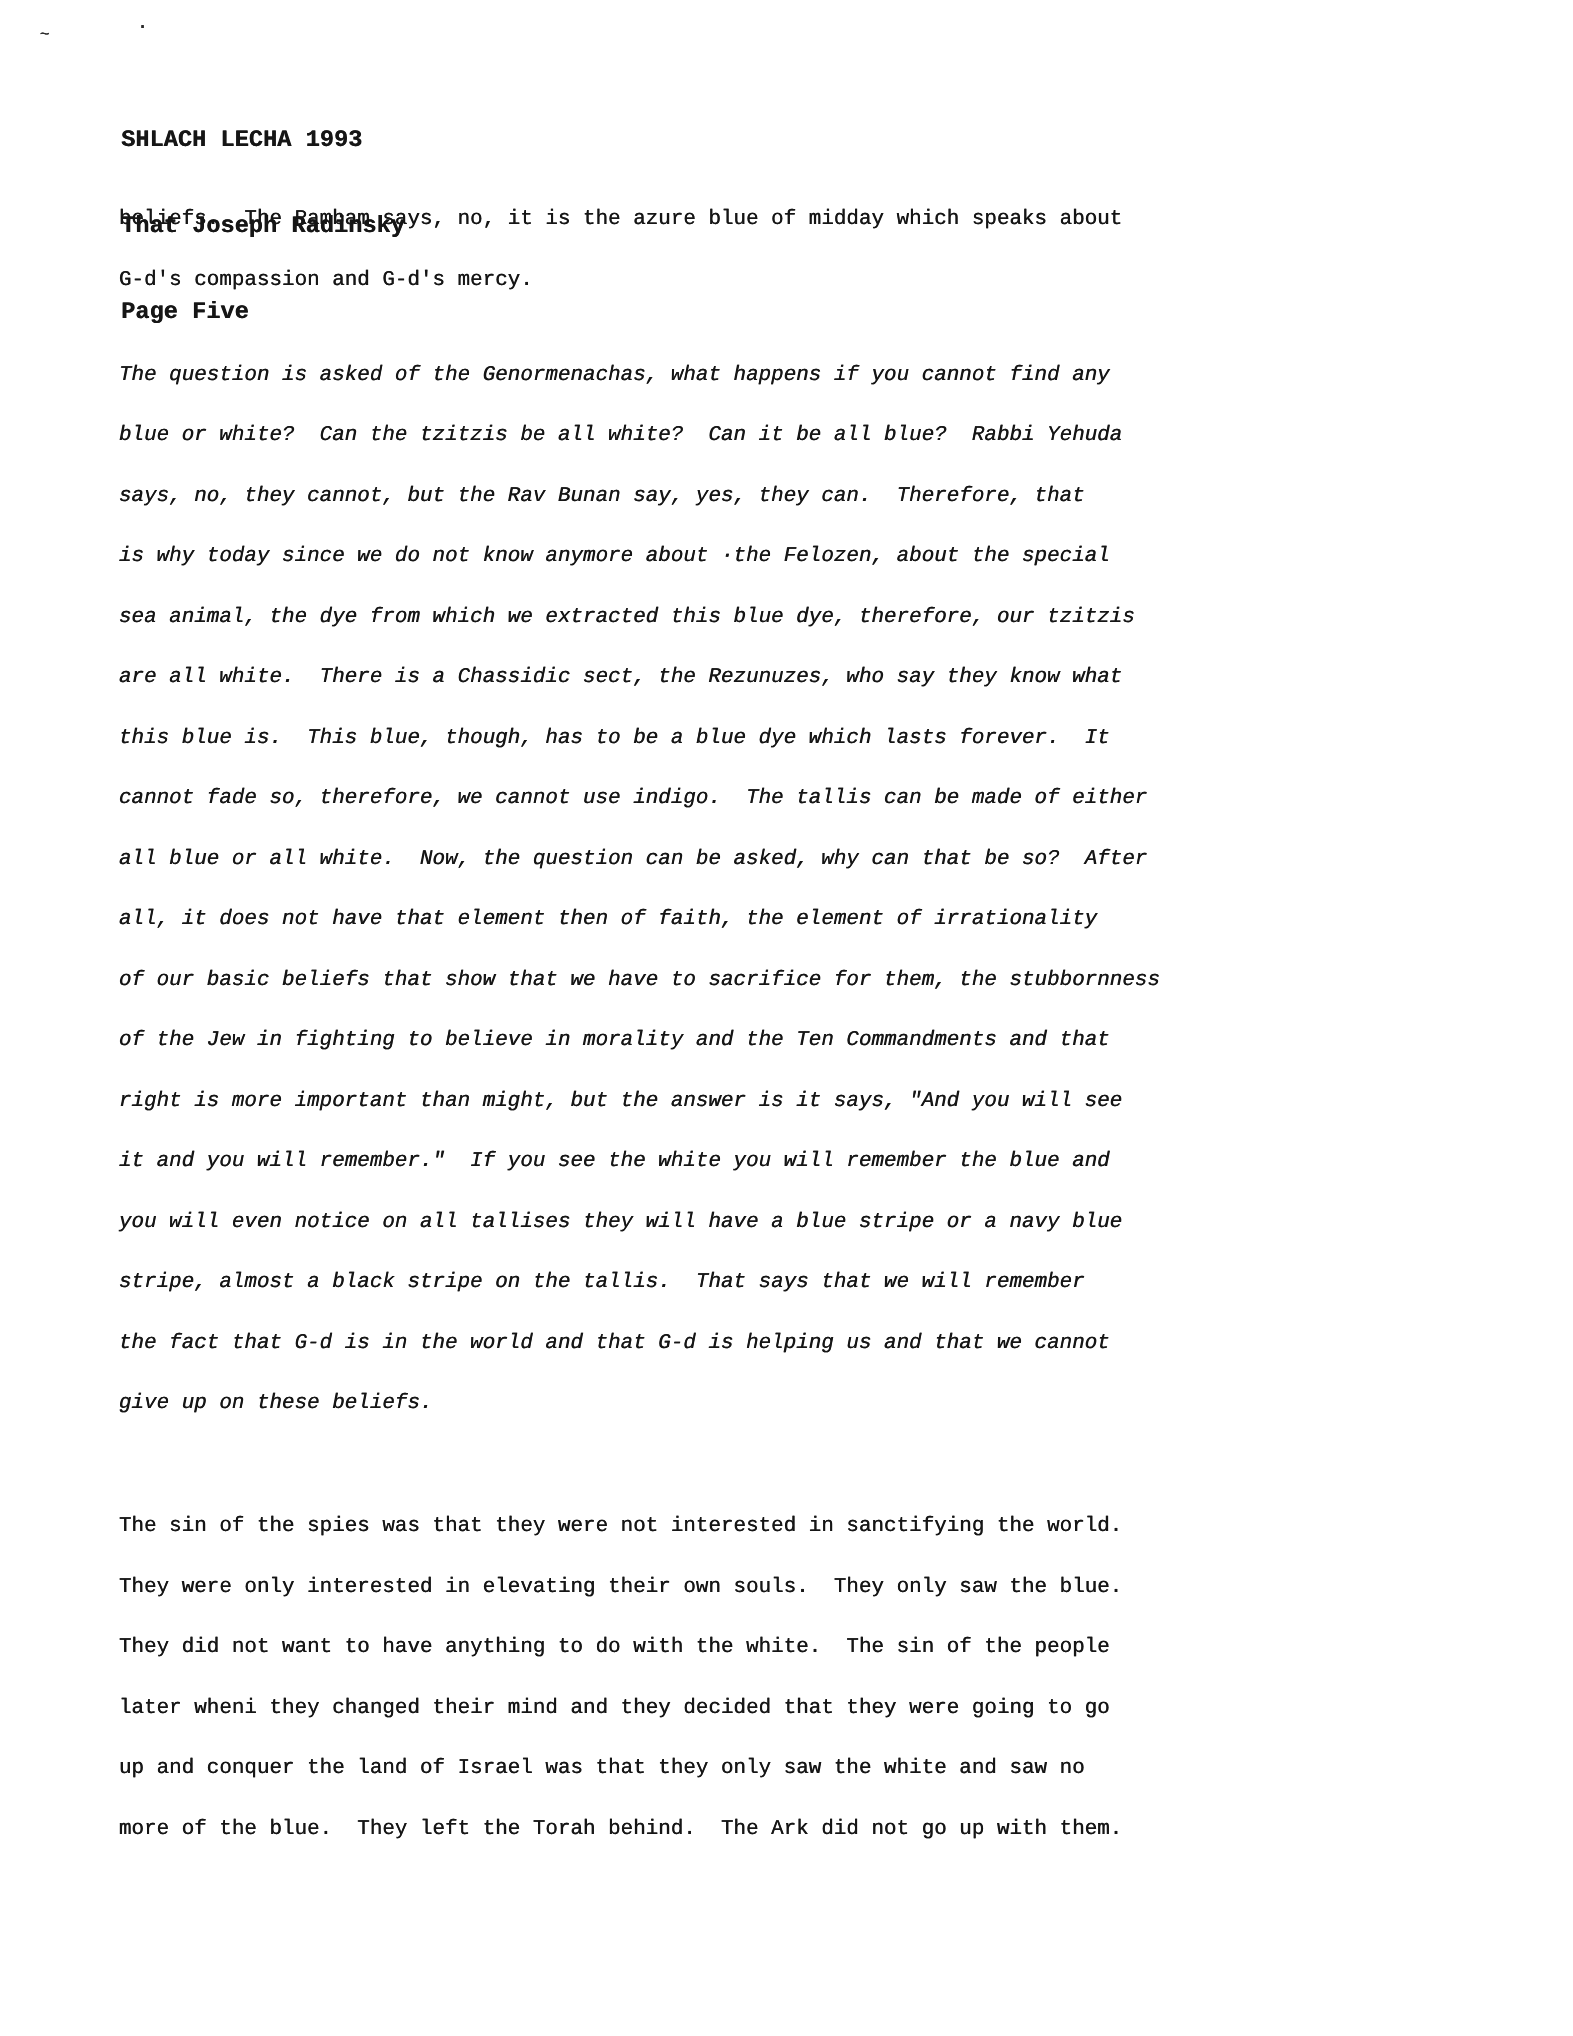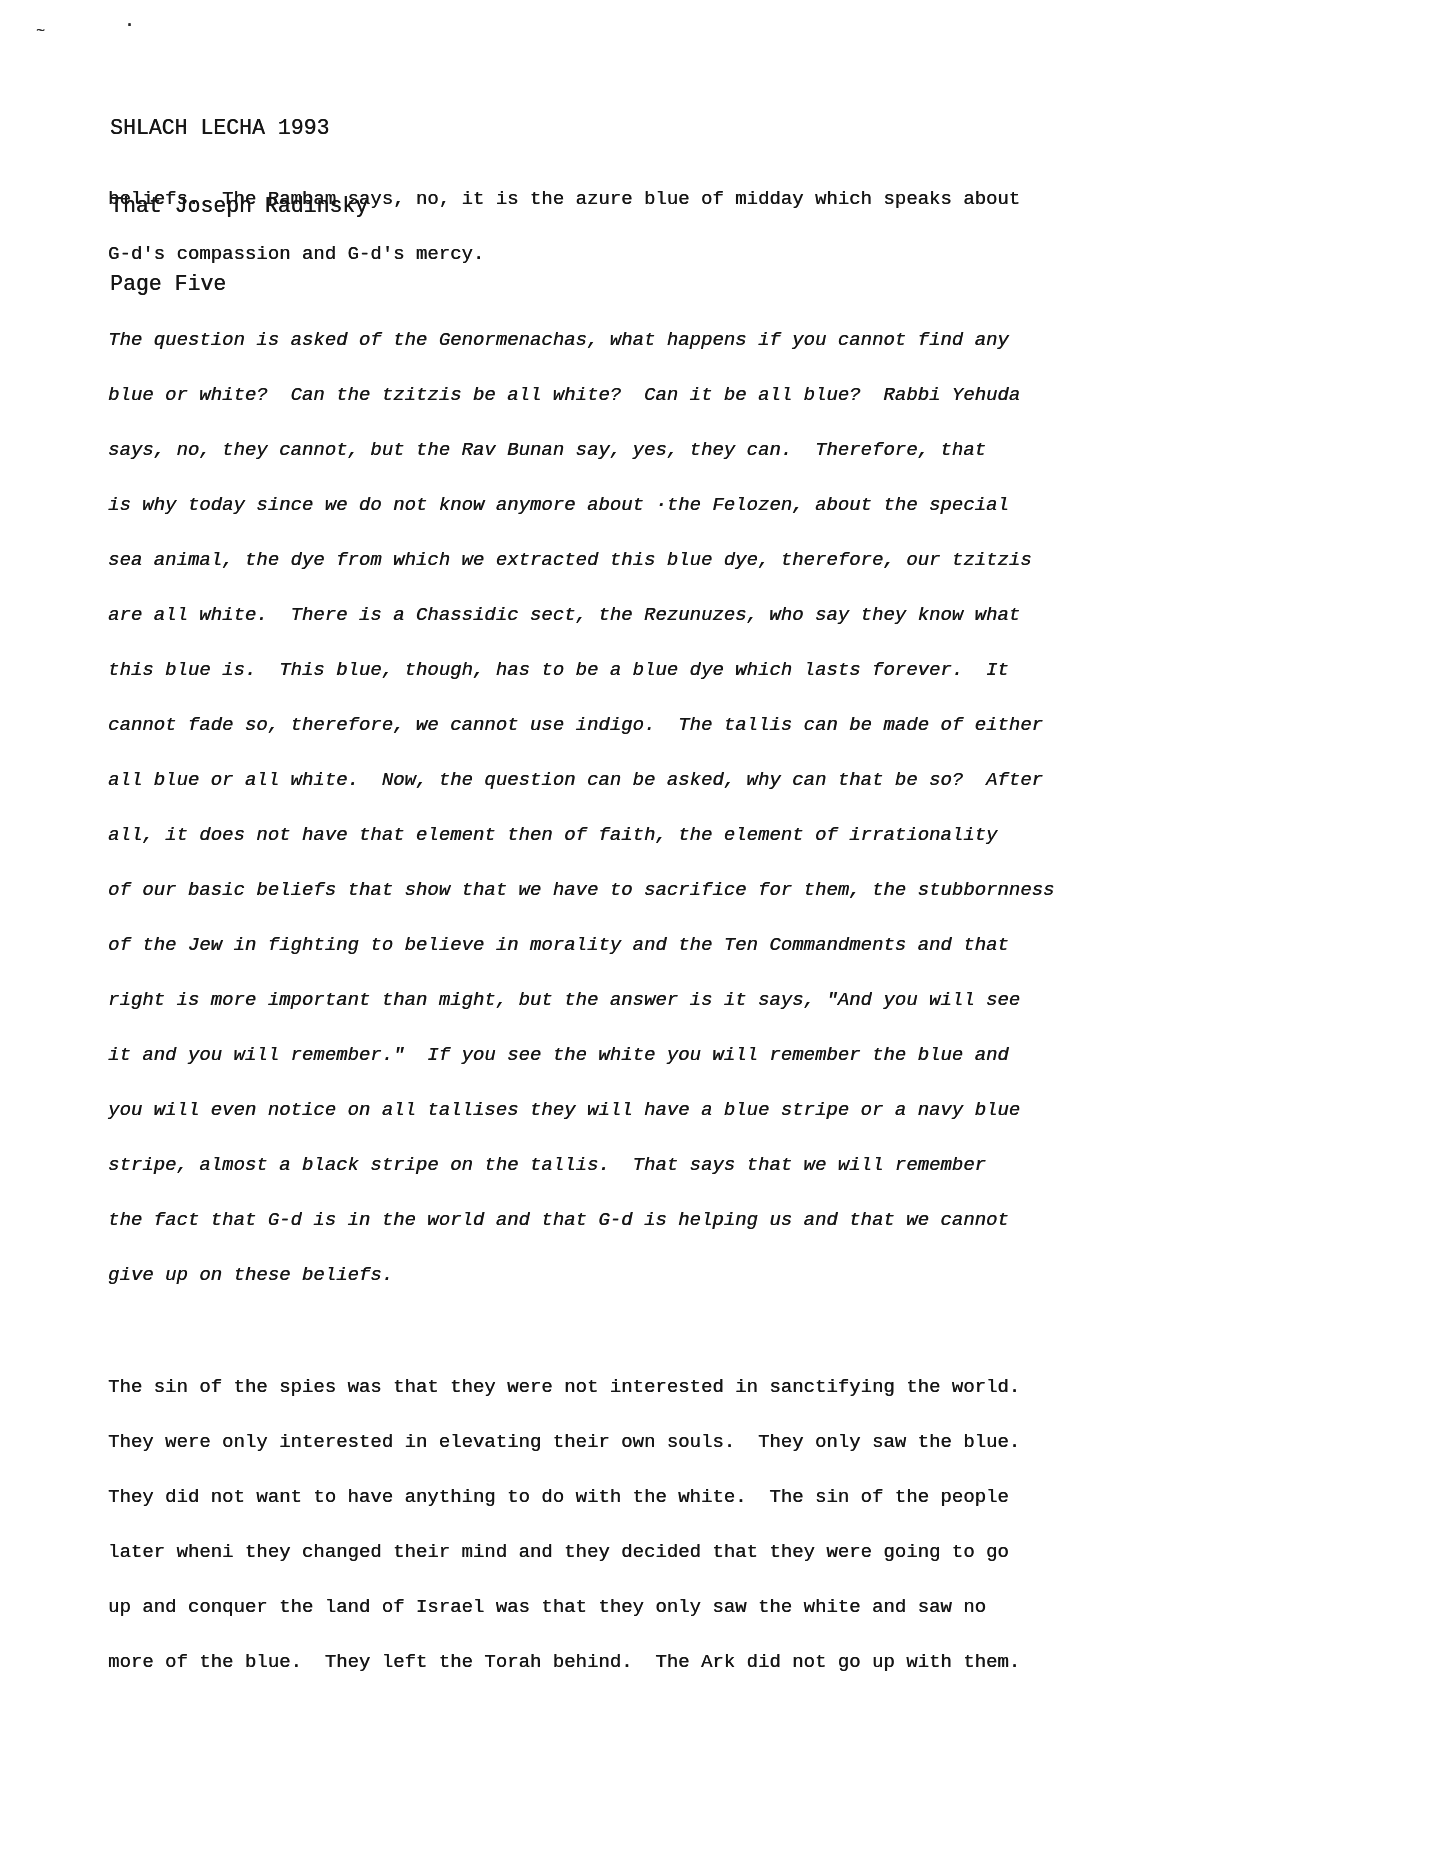--- a/index.html
+++ b/index.html
@@ -28,20 +28,21 @@
   }
   .artifact.a-tilde { left: 36px; top: 24px; font-size: 15px; }
   .artifact.a-dot   { left: 124px; top: 12px; }
   .doc-header {
     position: absolute;
     left: 110px;
     top: 63px;
     font-size: 21.5px;
     line-height: 26px;
     white-space: pre-wrap;
+    font-weight: bold;
   }
   .para {
     position: absolute;
     left: 108px;
     width: 1240px;
     font-size: 19px;
     line-height: 55px;
     white-space: pre-wrap;
   }
   .para.p1 { top: 172px; }

